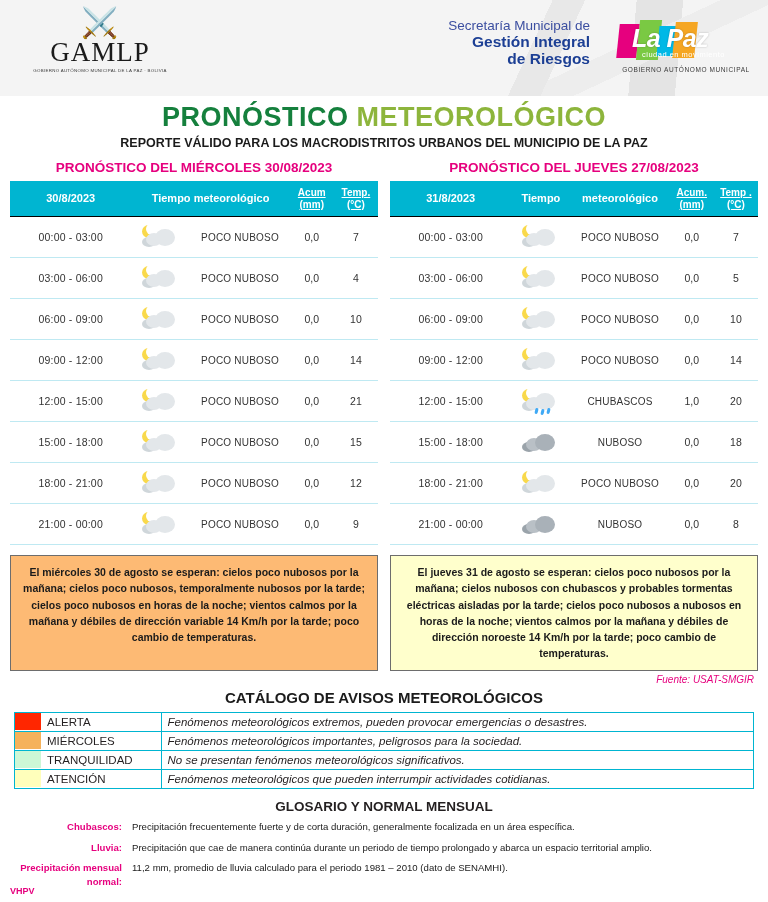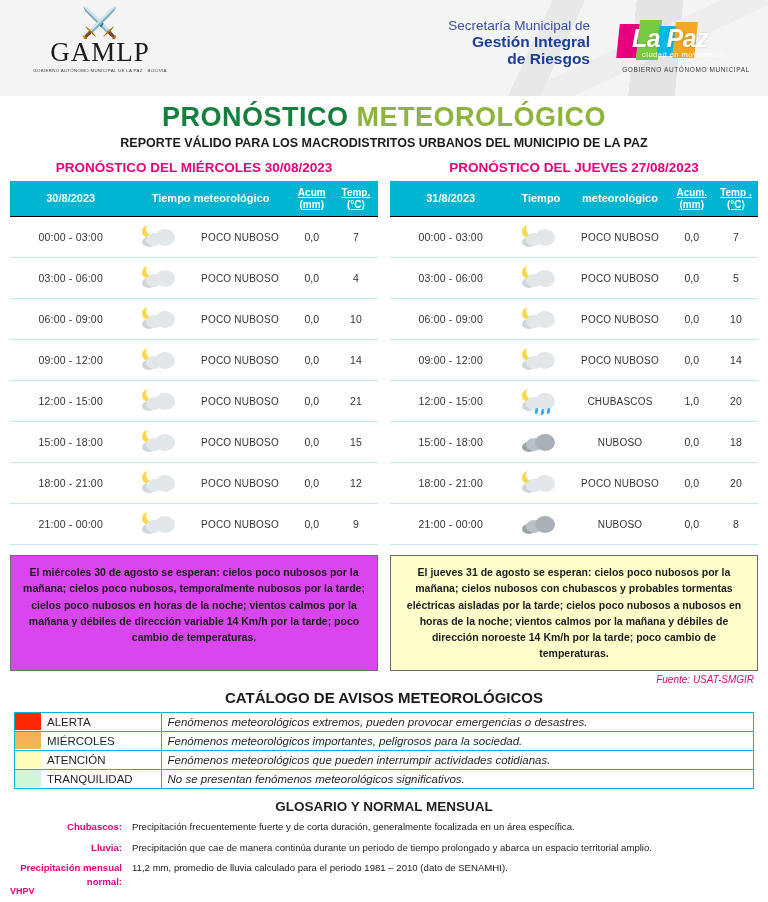--- a/index.html
+++ b/index.html
@@ -238,21 +238,21 @@
     flex: 1;
     border: 1px solid #6d6d6d;
     padding: 8px 10px;
     font-size: 10.5px;
     line-height: 1.55;
     text-align: center;
     font-weight: bold;
     color: #1b1b1b;
     min-height: 104px;
   }
-  .sumbox.green  { background: #d946ef; }
+  .sumbox.green  { background: #fdba74; }
   .sumbox.yellow { background: #ffffcc; }
 
   .fuente {
     text-align: right;
     margin: 3px 14px 0 0;
     font-size: 10px;
     color: #e6007e;
     font-style: italic;
   }
 
@@ -645,32 +645,32 @@
     </tr>
     <tr>
       <td class="swatch">
           <div class="sw" style="background:#f5b25b"></div>
         </td>
       <td class="lvl">MIÉRCOLES</td>
       <td>Fenómenos meteorológicos importantes, peligrosos para la sociedad.</td>
     </tr>
     <tr>
       <td class="swatch">
+          <div class="sw" style="background:#cdf7d6"></div>
+        </td>
+      <td class="lvl">TRANQUILIDAD</td>
+      <td>No se presentan fenómenos meteorológicos significativos.</td>
+    </tr>
+    <tr>
+      <td class="swatch">
           <div class="sw" style="background:#ffffbb"></div>
         </td>
       <td class="lvl">ATENCIÓN</td>
       <td>Fenómenos meteorológicos que pueden interrumpir actividades cotidianas.</td>
     </tr>
-    <tr>
-      <td class="swatch">
-          <div class="sw" style="background:#cdf7d6"></div>
-        </td>
-      <td class="lvl">TRANQUILIDAD</td>
-      <td>No se presentan fenómenos meteorológicos significativos.</td>
-    </tr>
   </tbody>
 </table>
 
 <div class="glos-title">GLOSARIO Y NORMAL MENSUAL</div>
 <div class="glos">
   <div class="glos-row">
     <div class="glos-term">Chubascos:</div>
     <div class="glos-def">Precipitación frecuentemente fuerte y de corta duración, generalmente focalizada en un área específica.</div>
   </div>
   <div class="glos-row">

